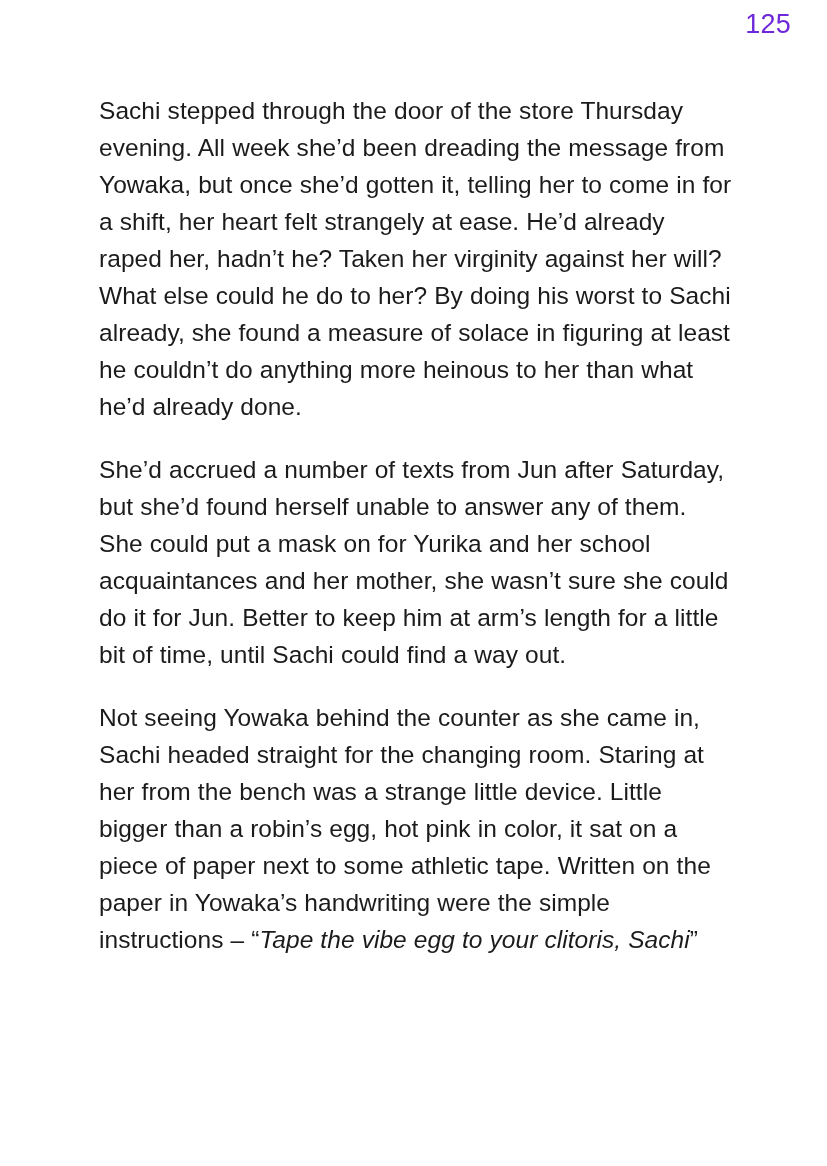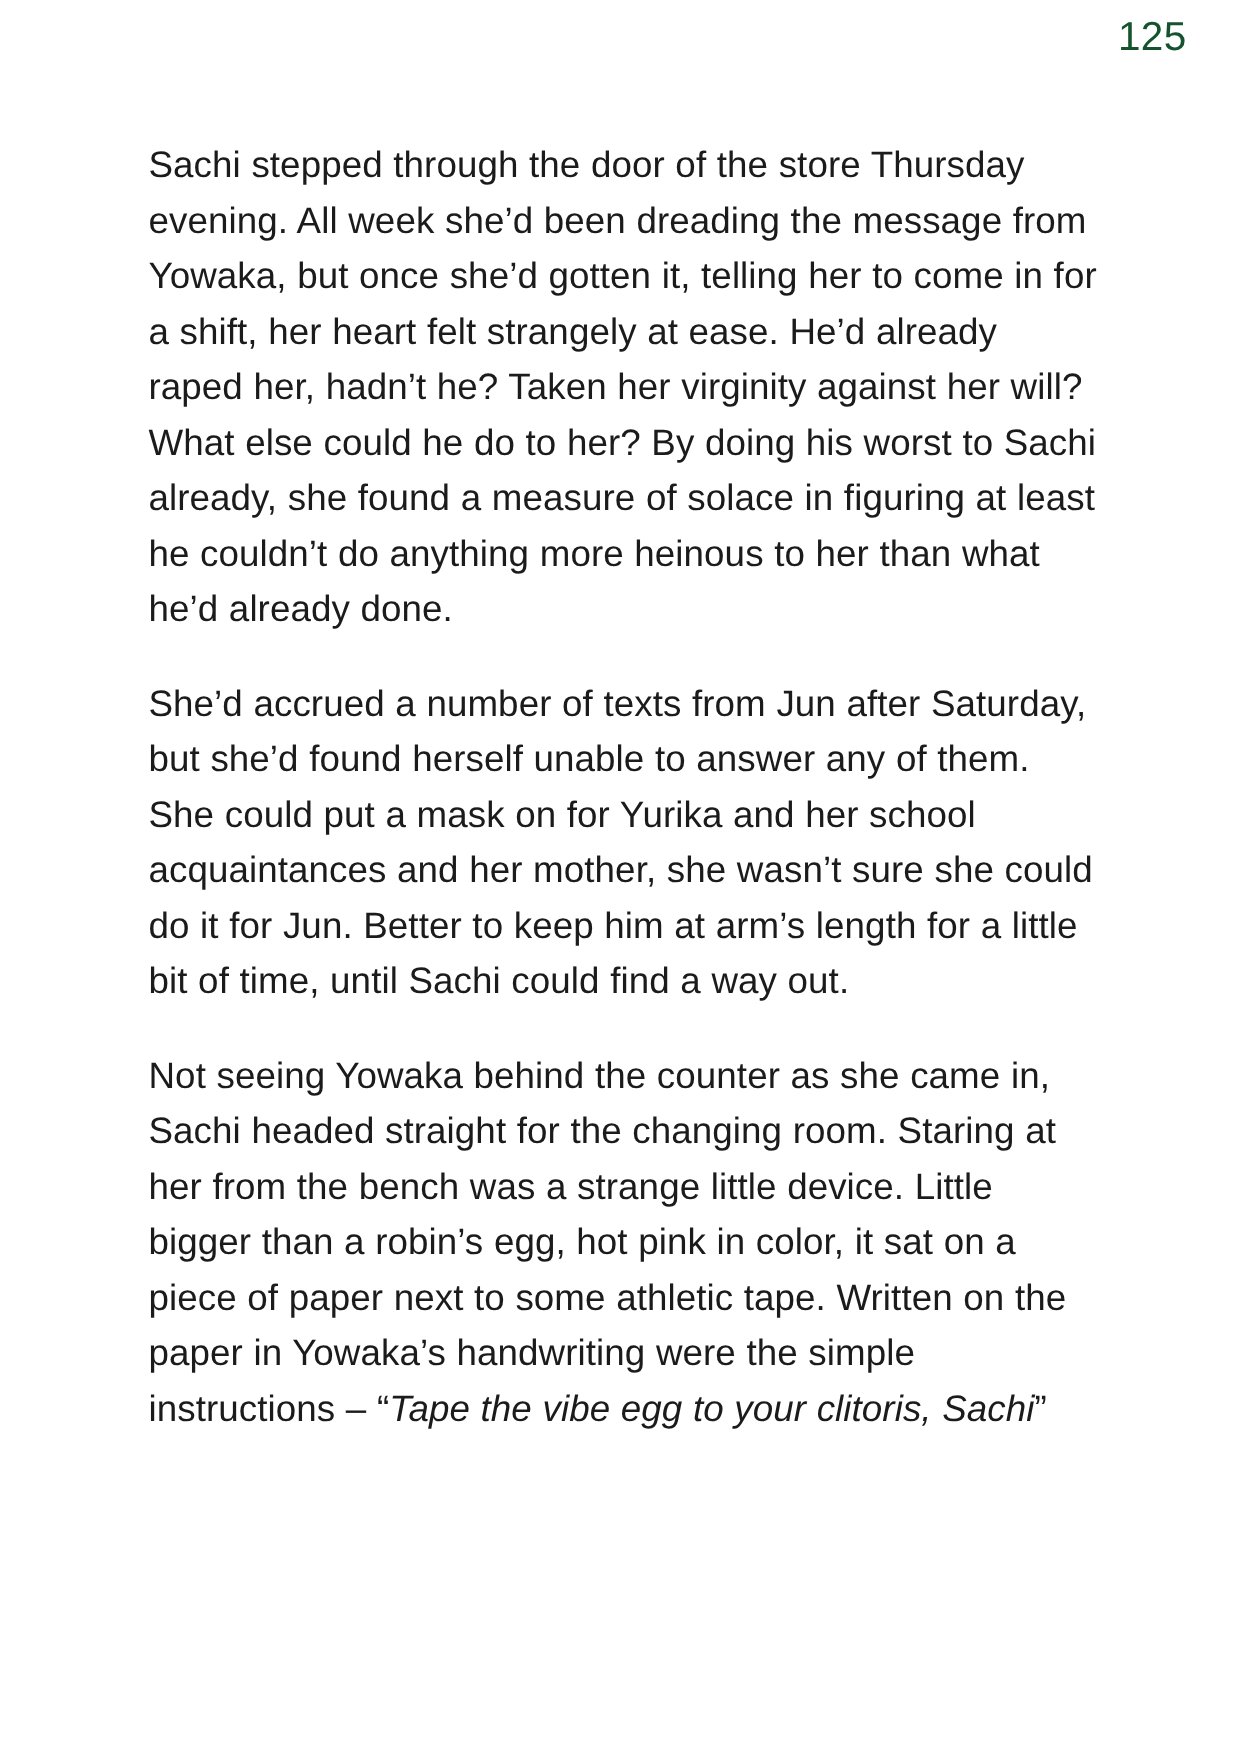--- a/index.html
+++ b/index.html
@@ -19,21 +19,21 @@
     position: absolute;
     inset: 0;
     background: #ffffff;
   }
   .page-number {
     position: absolute;
     top: 8px;
     right: 36px;
     font-size: 27px;
     line-height: 1.2;
-    color: #14532d;
+    color: #6d28d9;
     letter-spacing: 0.2px;
   }
   .body-text {
     position: absolute;
     top: 92px;
     left: 99px;
     width: 634px;
   }
   .para {
     font-size: 24.5px;

